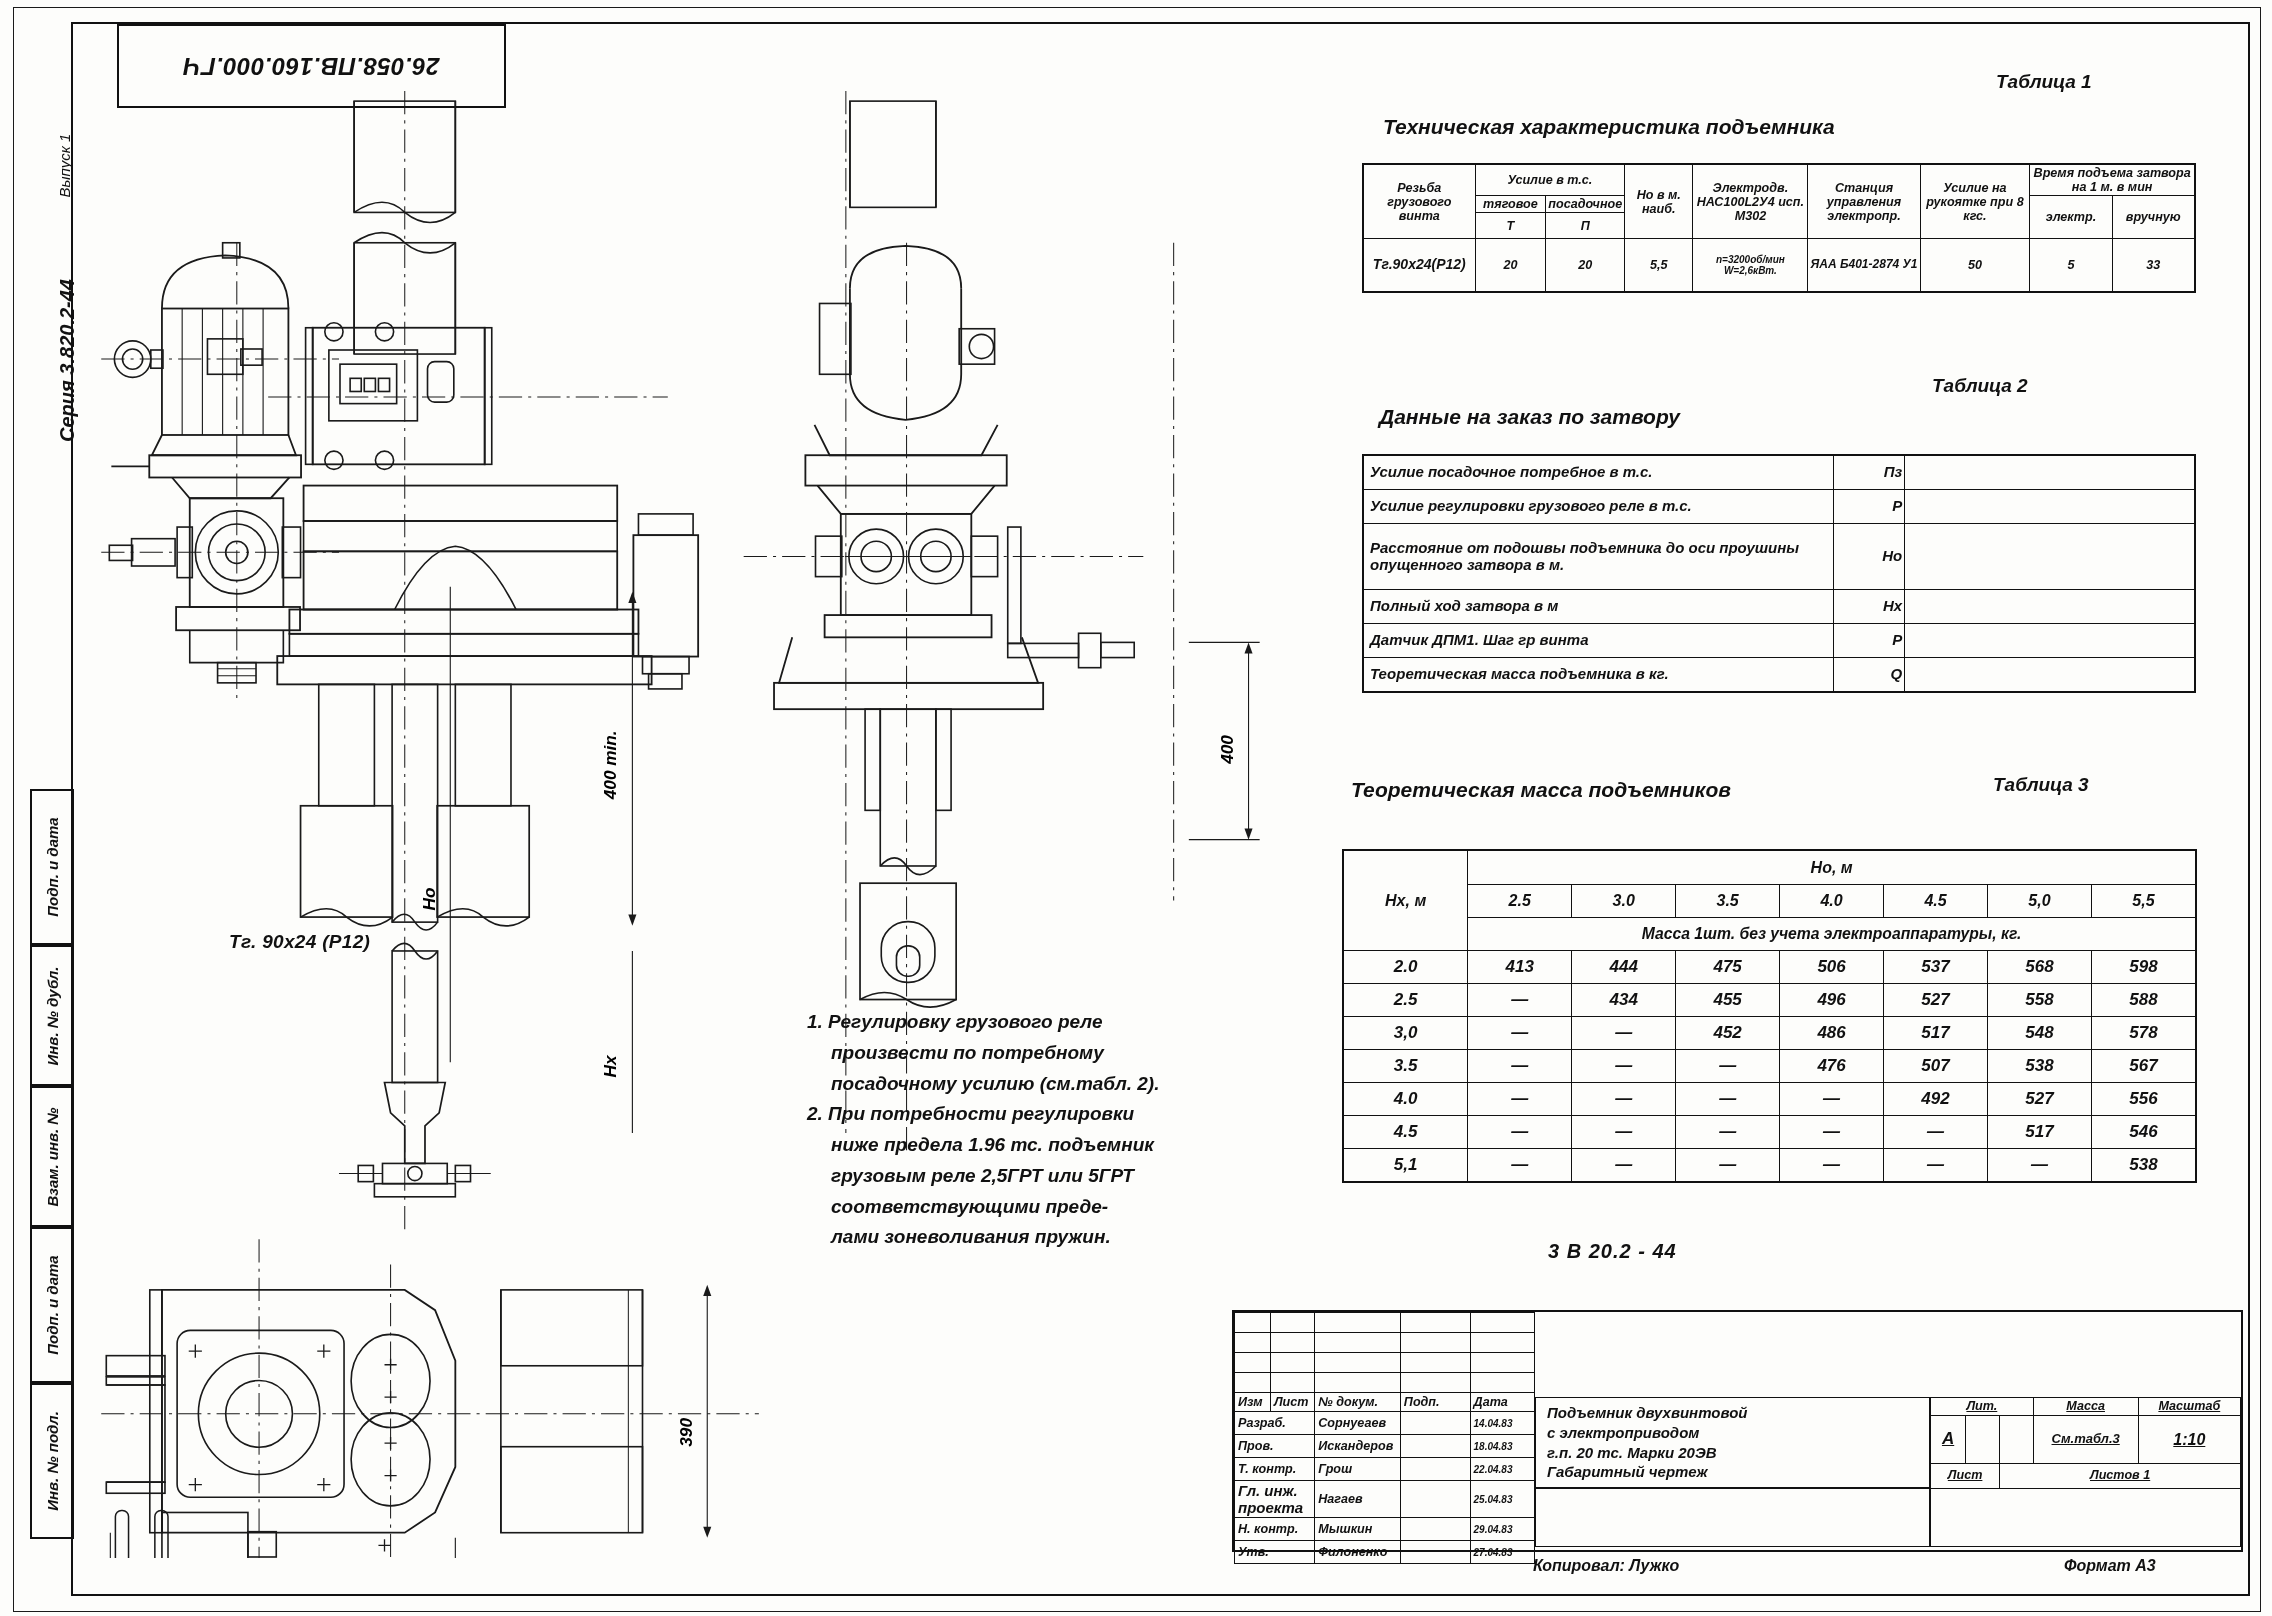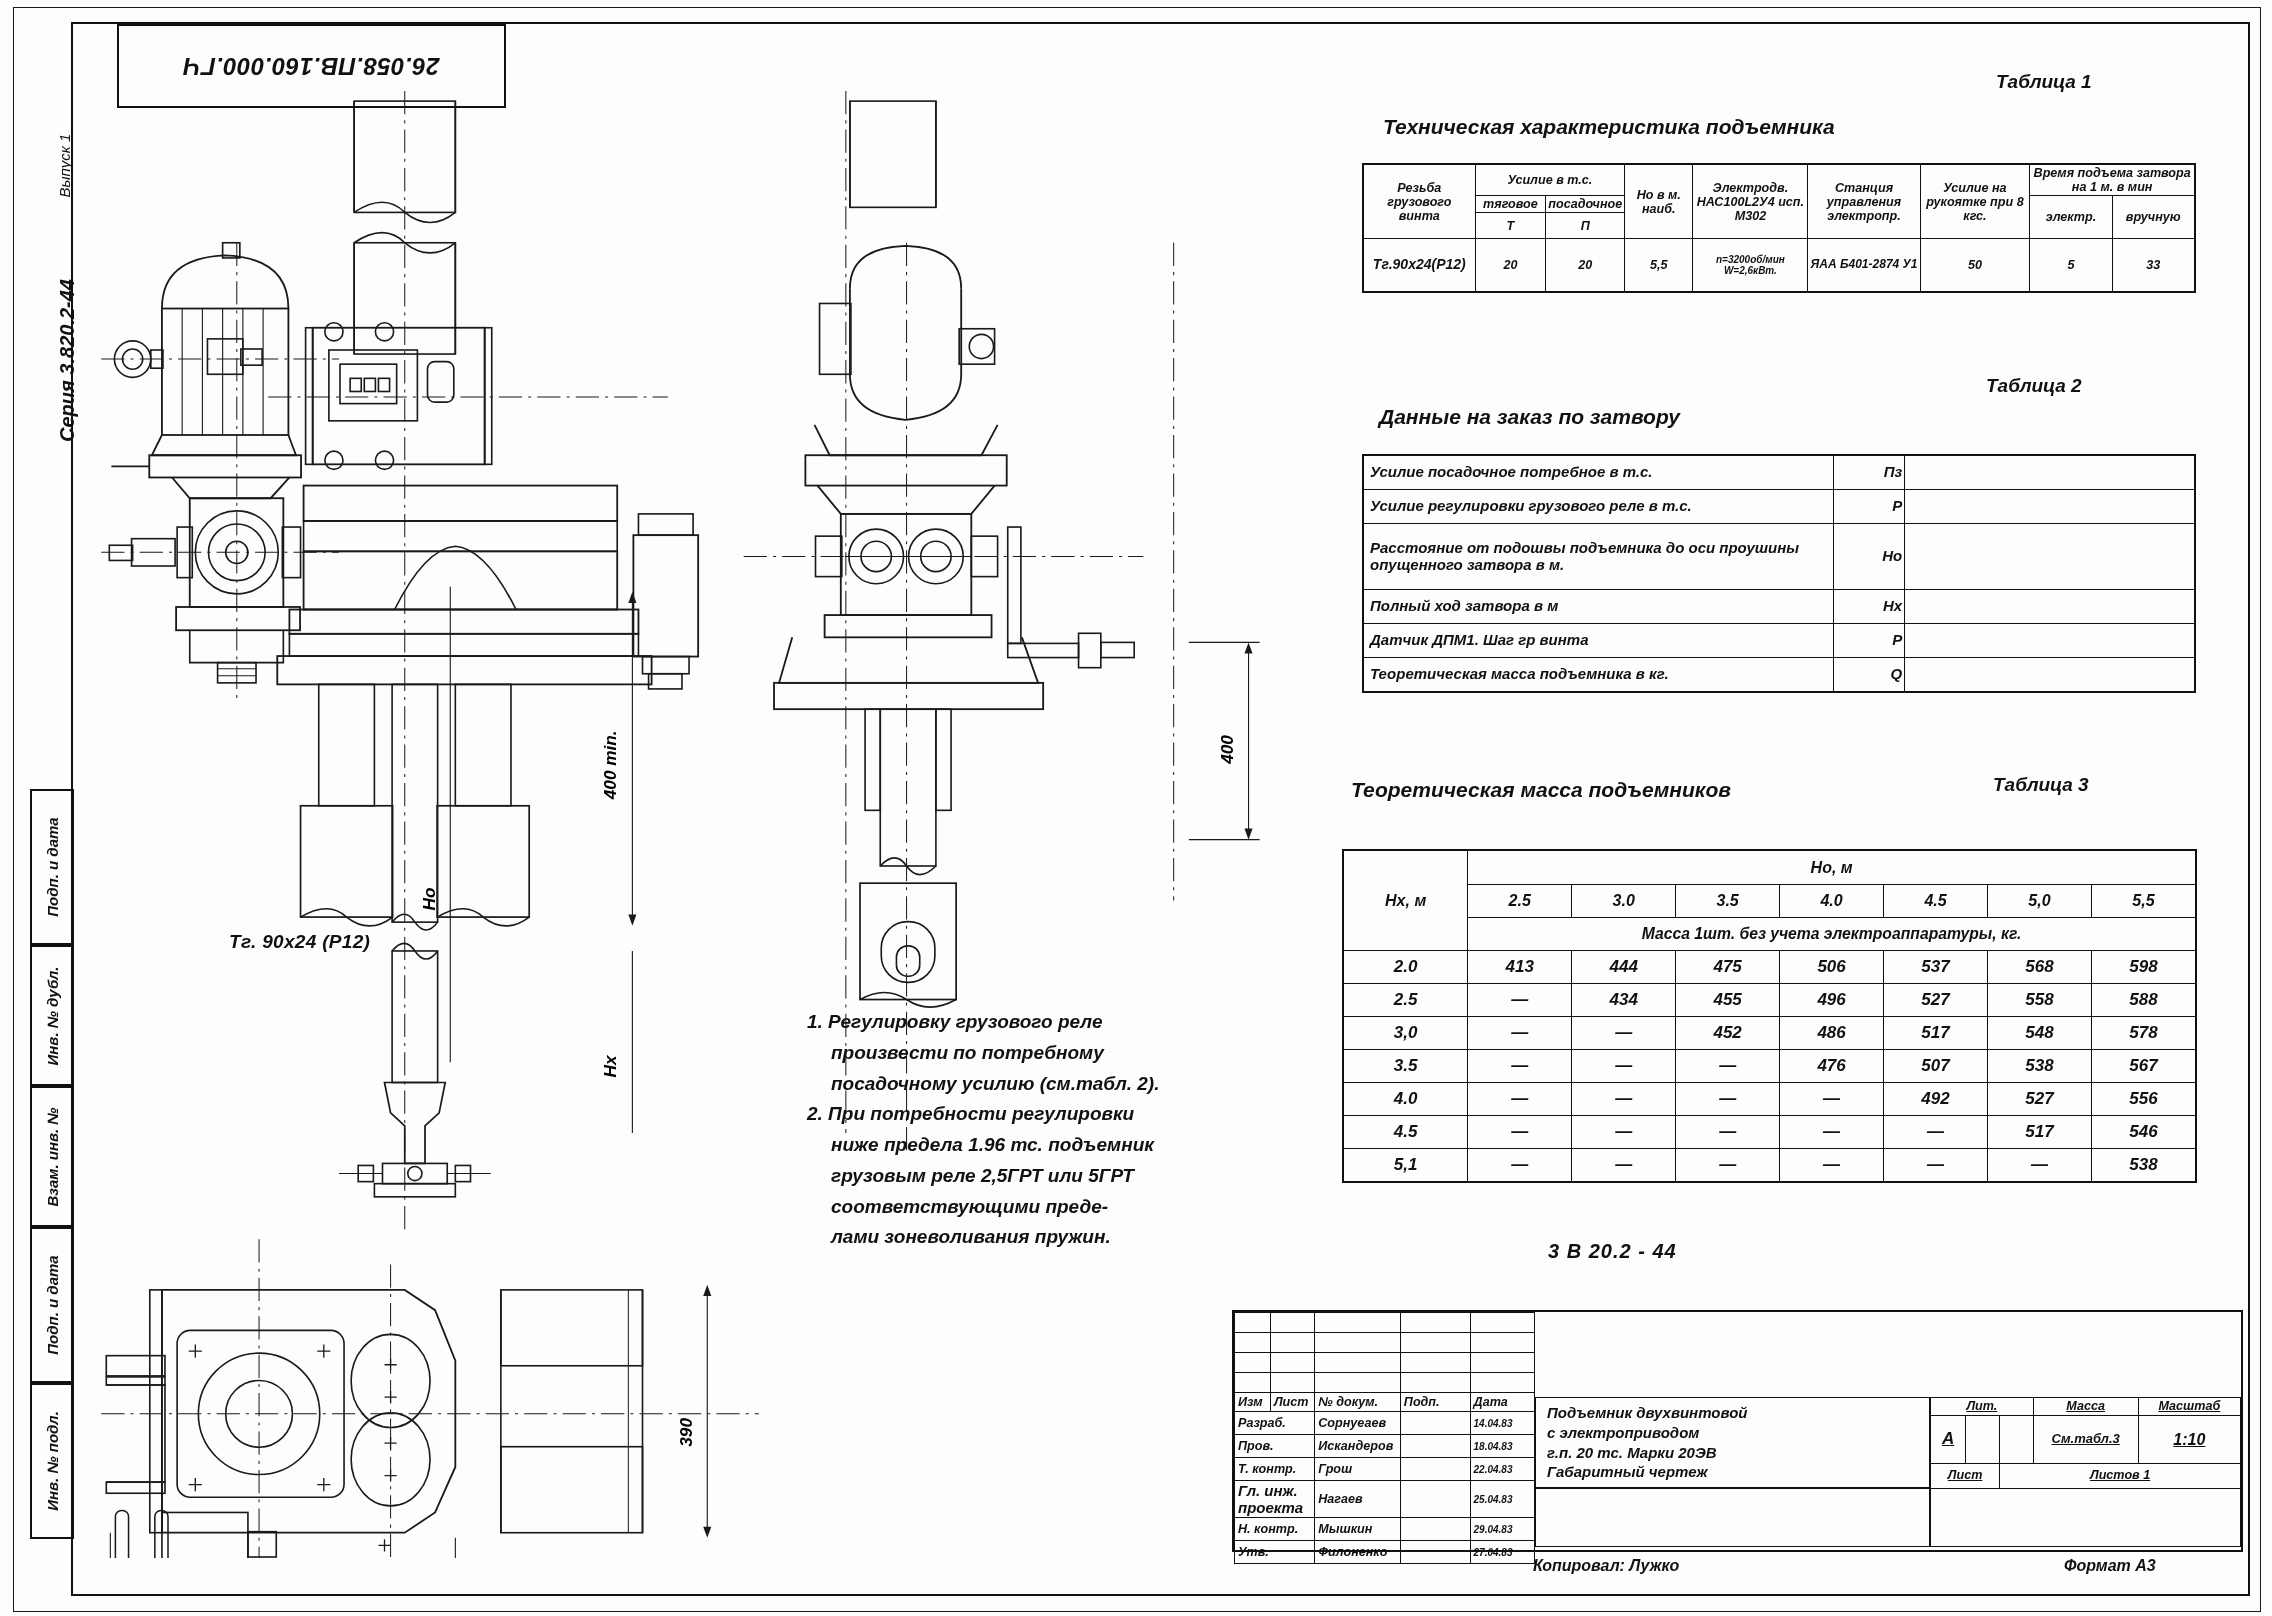--- a/index.html
+++ b/index.html
@@ -399,21 +399,21 @@
       <td>5,5</td>
       <td style="font-size:10px;">n=3200об/мин W=2,6кВт.</td>
       <td style="font-size:12px;">ЯАА Б401-2874 У1</td>
       <td>50</td>
       <td>5</td>
       <td>33</td>
     </tr>
   </tbody>
     </table>
 
-  <div class="abs tbl-num" style="left:1986px;top:375px;">Таблица 2</div>
+  <div class="abs tbl-num" style="left:1932px;top:375px;">Таблица 2</div>
   <div class="abs tbl-caption" style="left:1379px;top:405px;">Данные на заказ по затвору</div>
 
   <table class="gost outer" id="t2">
     <tbody>
         <tr>
       <td style="width:476px">Усилие посадочное потребное в т.с.</td>
       <td class="sym">Пз</td>
       <td class="blank"></td>
     </tr>
     <tr>

